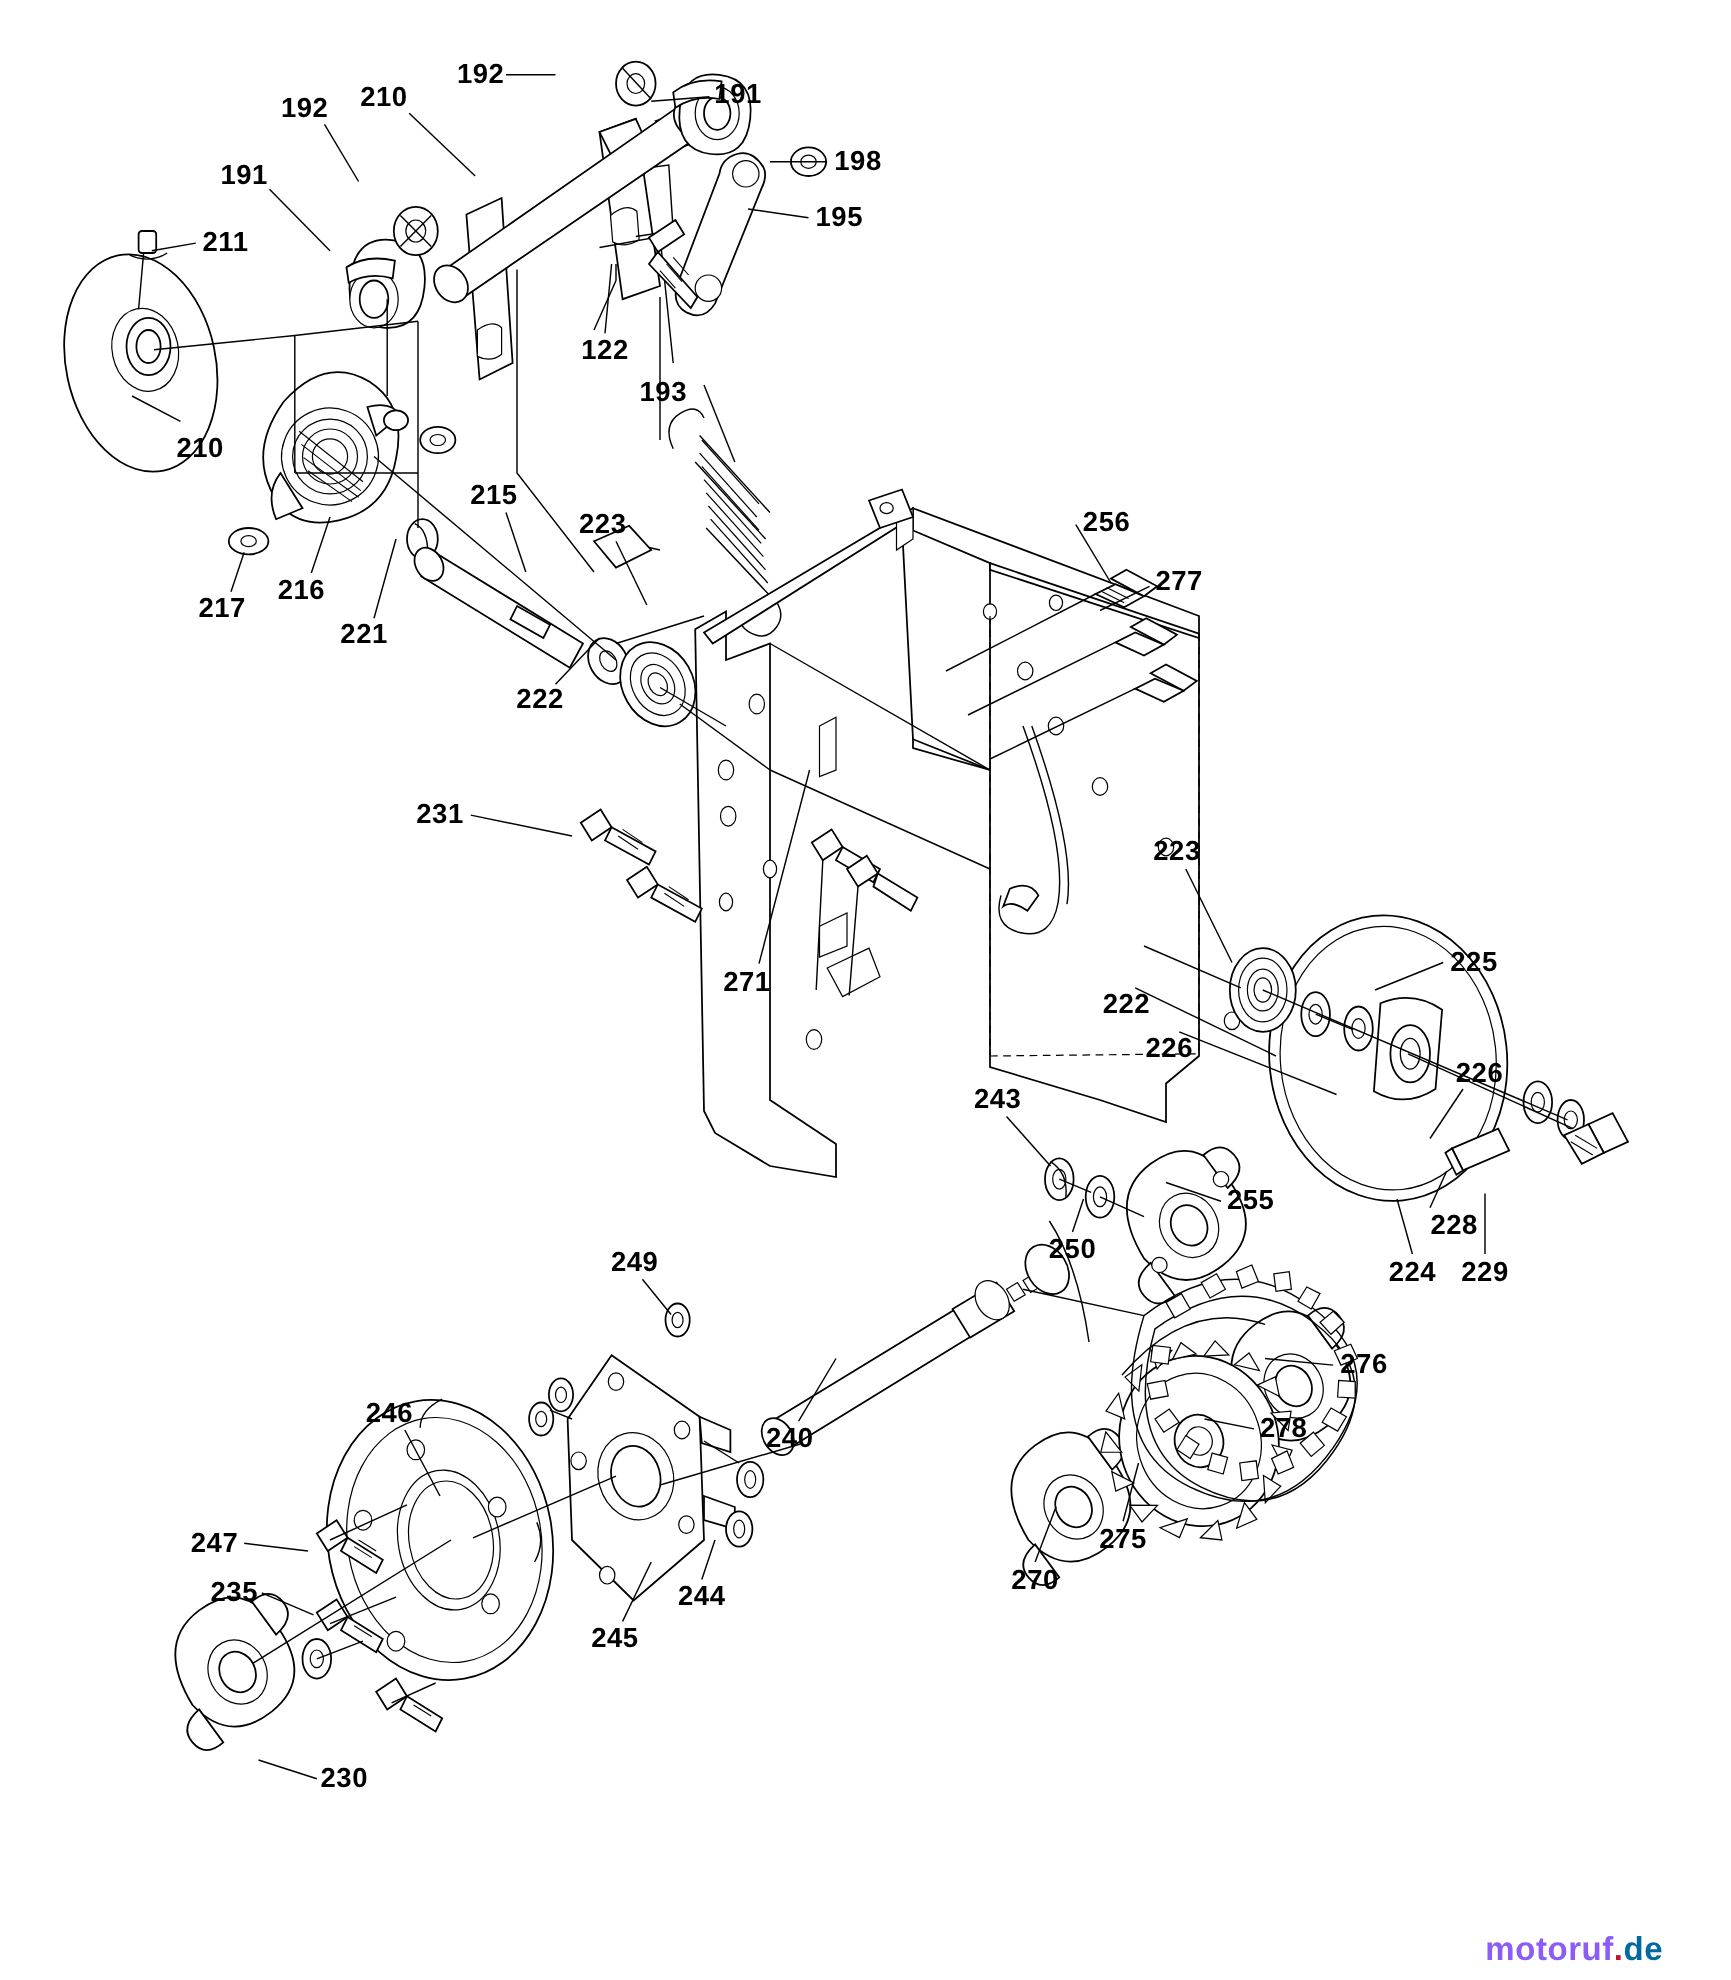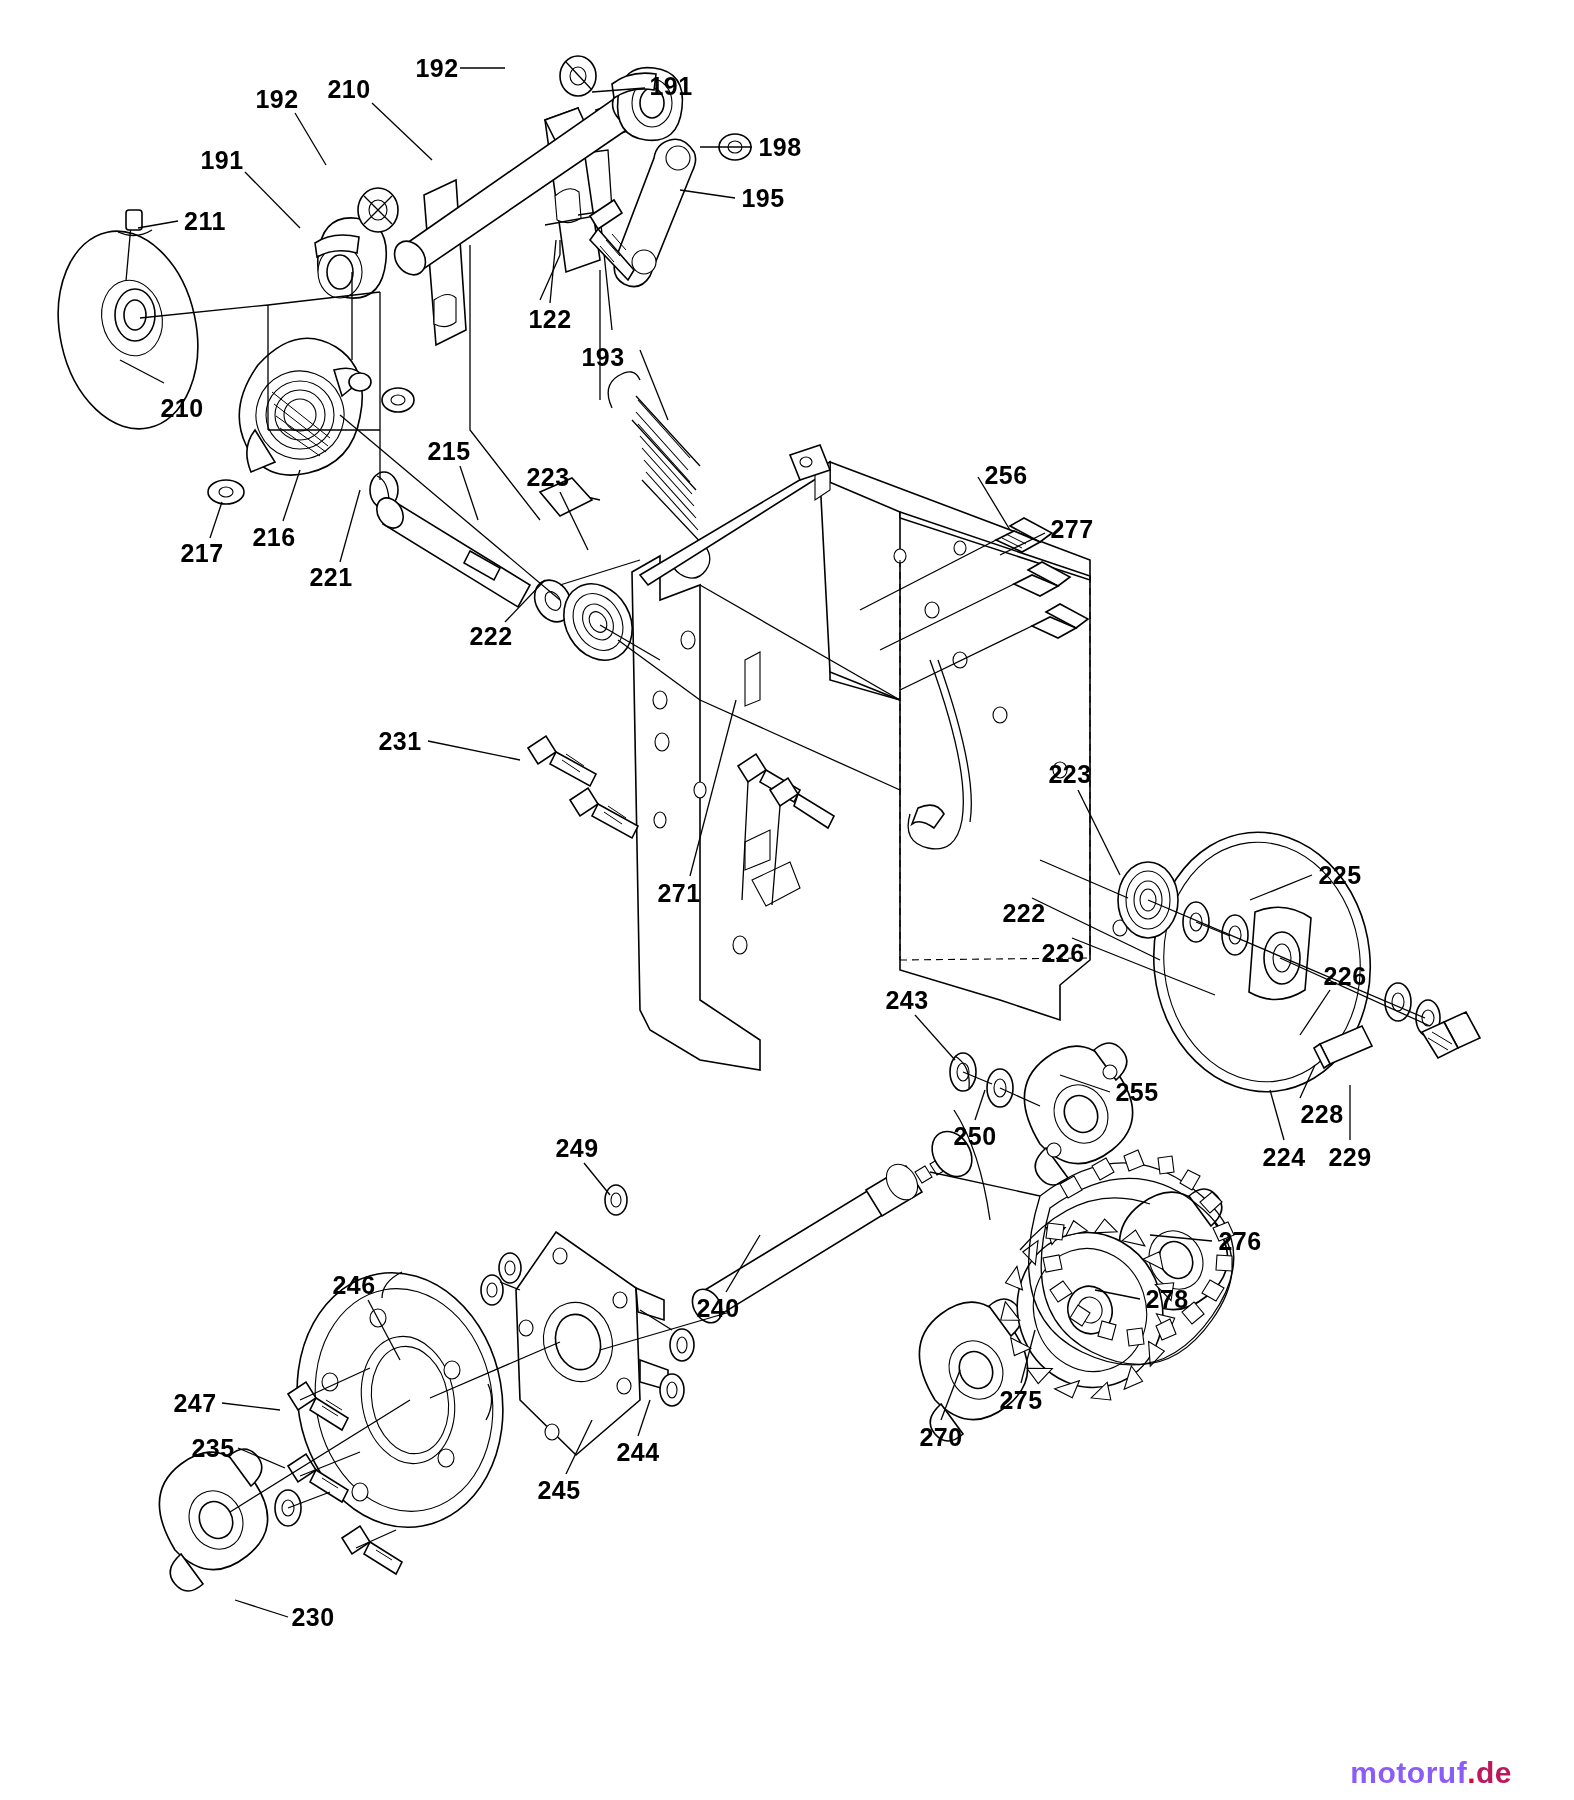--- a/index.html
+++ b/index.html
@@ -39,21 +39,21 @@
     right: 18px;
     bottom: 10px;
     font-family: "Liberation Sans", sans-serif;
     font-size: 30px;
     font-weight: bold;
     letter-spacing: 0.5px;
     white-space: nowrap;
   }
   .watermark .wm-main { color: #8b5cf6; }
   .watermark .wm-dot { color: #c8102e; }
-  .watermark .wm-tld { color: #be185d; }
+  .watermark .wm-tld { color: #0369a1; }
   .ln { stroke: #000; stroke-width: 1.3; fill: none; }
   .part { stroke: #000; stroke-width: 1.6; fill: #ffffff; }
   .part-thin { stroke: #000; stroke-width: 1.1; fill: #ffffff; }
   .hatch { stroke: #000; stroke-width: 1; fill: none; }
   .dash { stroke: #000; stroke-width: 1.1; fill: none; stroke-dasharray: 7 5; }
 </style>
 </head>
 <body>
 
 <div id="sheet">

